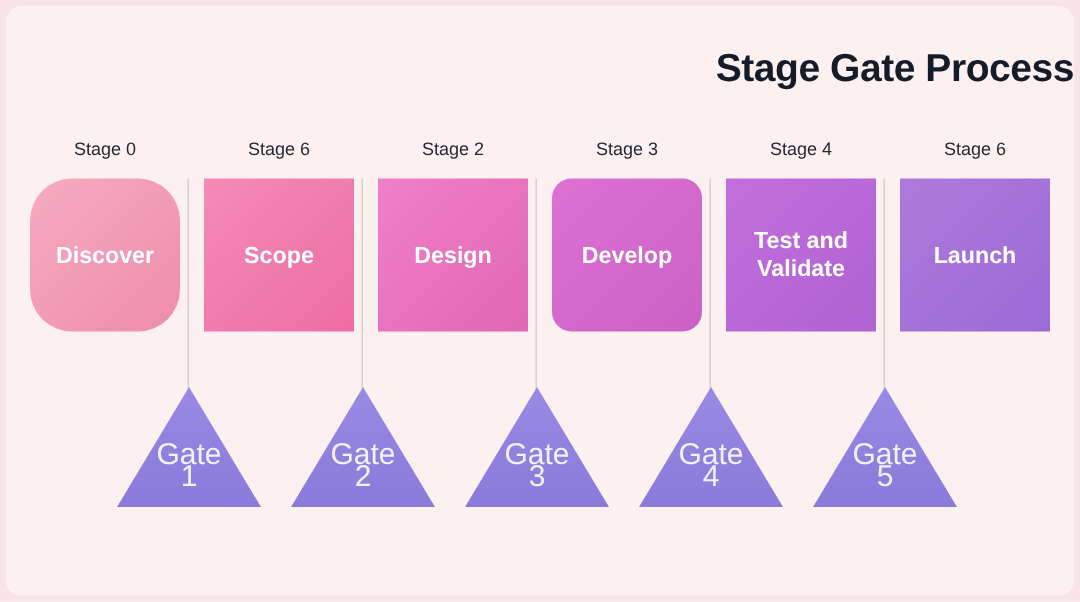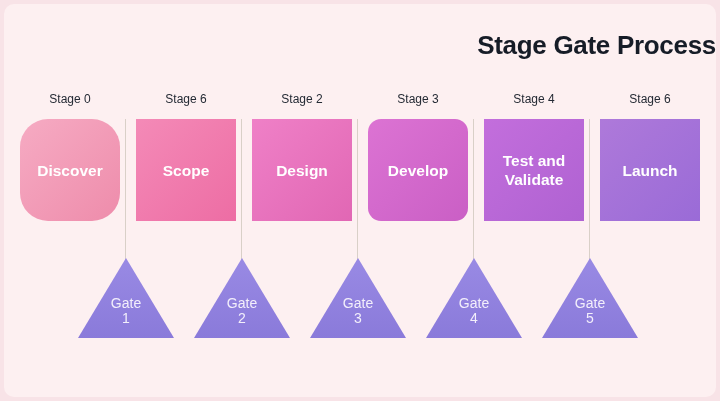--- a/index.html
+++ b/index.html
@@ -45,21 +45,21 @@
   }
   .connector.c1 { left:121px; } .connector.c2 { left:237px; }
   .connector.c3 { left:353px; } .connector.c4 { left:469px; }
   .connector.c5 { left:585px; }
 
   .gate {
     position:absolute; top:254px; width:96px; height:80px;
     clip-path:polygon(50% 0%, 0% 100%, 100% 100%);
     text-align:center; padding-top:38px;
     color:var(--gate-text,#f3effb);
-    font-size:14px; line-height:15px;
+    font-size:20px; line-height:15px;
   }
   .gate.g1 { left:74px; }  .gate.g2 { left:190px; }
   .gate.g3 { left:306px; } .gate.g4 { left:422px; }
   .gate.g5 { left:538px; }
 </style>
 </head>
 <body>
 
 <div class="canvas">
   <div class="card">

